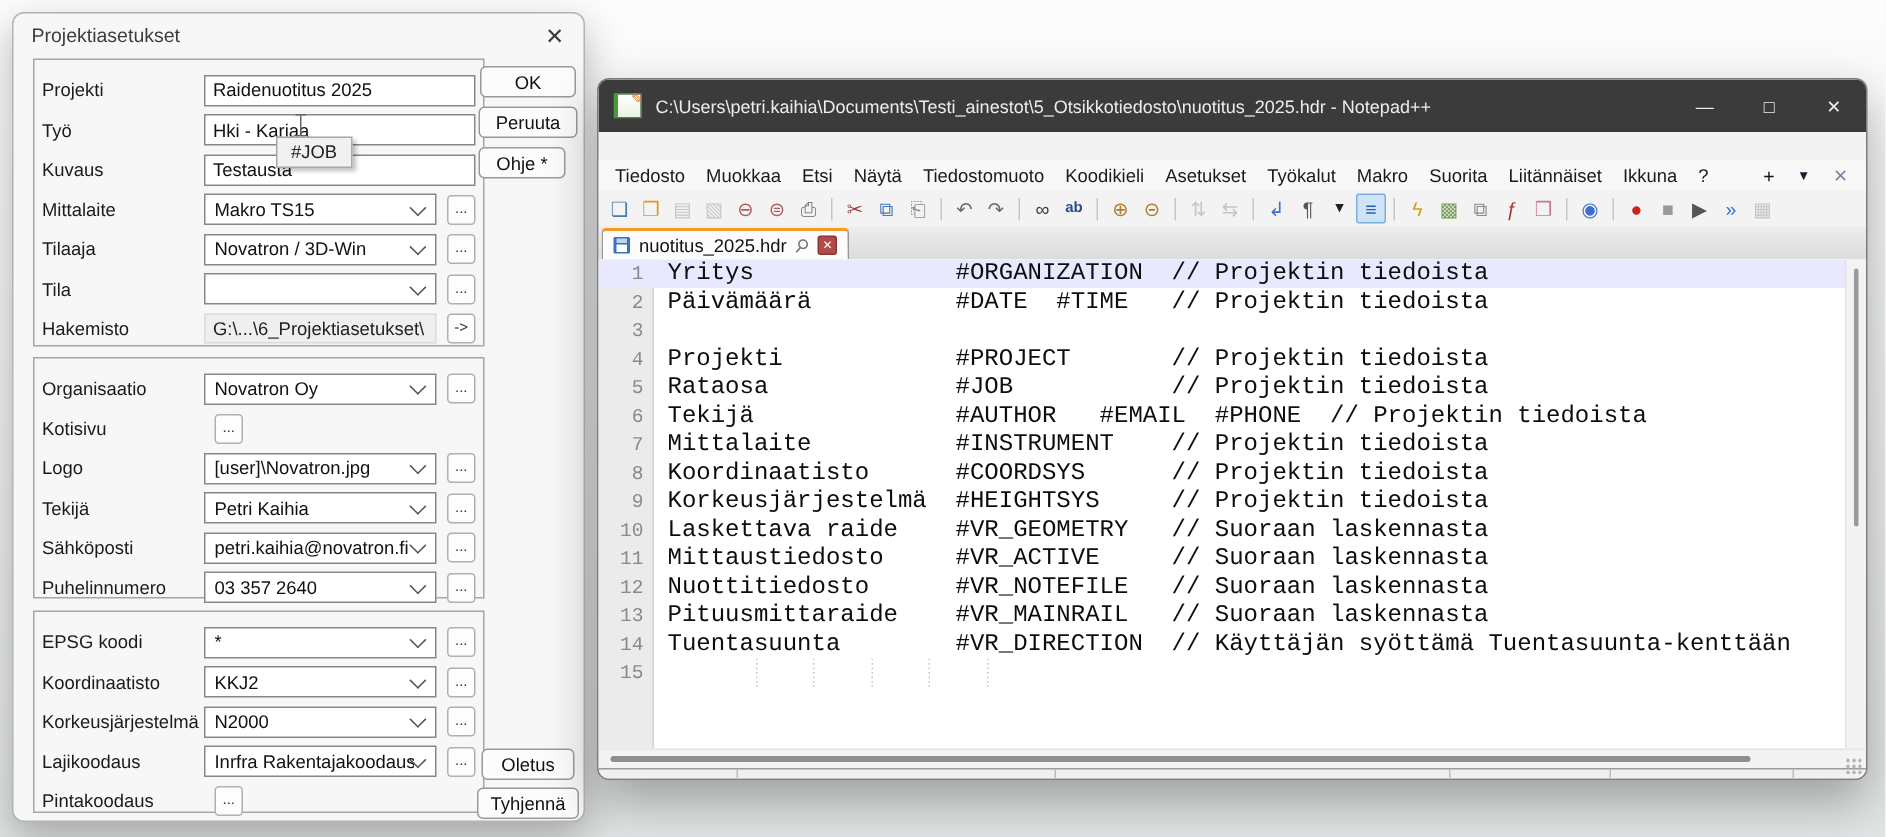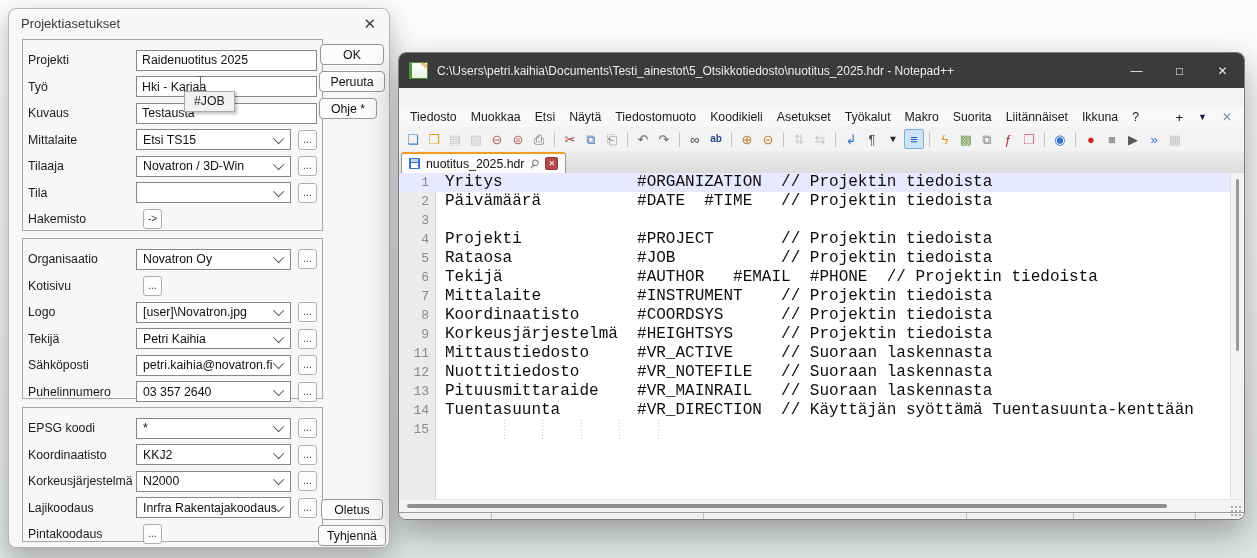--- a/index.html
+++ b/index.html
@@ -123,21 +123,21 @@
         <span class="dlbl">Työ</span>
         <span class="tin">Hki - Karjaa</span>
       </div>
       <div class="drow">
         <span class="dlbl">Kuvaus</span>
         <span class="tin">Testausta</span>
       </div>
       <div class="drow">
         <span class="dlbl">Mittalaite</span>
         <span class="combo">
-          <span class="cval">Etsi TS15</span>
+          <span class="cval">Makro TS15</span>
           <span class="chev"></span>
         </span>
         <button class="morebtn">...</button>
       </div>
       <div class="drow">
         <span class="dlbl">Tilaaja</span>
         <span class="combo">
           <span class="cval">Novatron / 3D-Win</span>
           <span class="chev"></span>
         </span>
@@ -146,20 +146,21 @@
       <div class="drow">
         <span class="dlbl">Tila</span>
         <span class="combo">
           <span class="cval"></span>
           <span class="chev"></span>
         </span>
         <button class="morebtn">...</button>
       </div>
       <div class="drow">
         <span class="dlbl">Hakemisto</span>
+        <span class="pathbox">G:\...\6_Projektiasetukset\</span>
         <button class="morebtn">-&gt;</button>
       </div>
     </div>
 
     <div class="grp" id="g2">
         <div class="drow">
     <span class="dlbl">Organisaatio</span>
     <span class="combo">
       <span class="cval">Novatron Oy</span>
       <span class="chev"></span>
@@ -441,20 +442,24 @@
   </div>
           <div class="eline">
     <span class="lnum">8</span>
     <span class="ltext">Koordinaatisto      #COORDSYS      // Projektin tiedoista</span>
   </div>
           <div class="eline">
     <span class="lnum">9</span>
     <span class="ltext">Korkeusjärjestelmä  #HEIGHTSYS     // Projektin tiedoista</span>
   </div>
           <div class="eline">
+    <span class="lnum">10</span>
+    <span class="ltext">Laskettava raide    #VR_GEOMETRY   // Suoraan laskennasta</span>
+  </div>
+          <div class="eline">
     <span class="lnum">11</span>
     <span class="ltext">Mittaustiedosto     #VR_ACTIVE     // Suoraan laskennasta</span>
   </div>
           <div class="eline">
     <span class="lnum">12</span>
     <span class="ltext">Nuottitiedosto      #VR_NOTEFILE   // Suoraan laskennasta</span>
   </div>
           <div class="eline">
     <span class="lnum">13</span>
     <span class="ltext">Pituusmittaraide    #VR_MAINRAIL   // Suoraan laskennasta</span>

